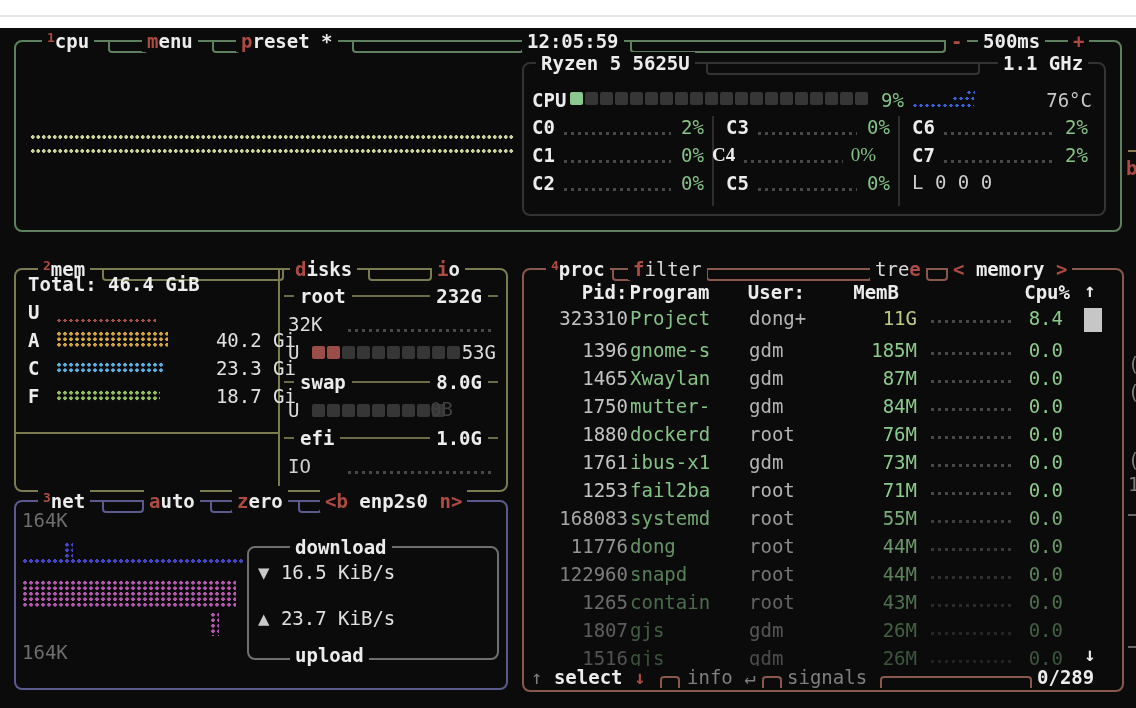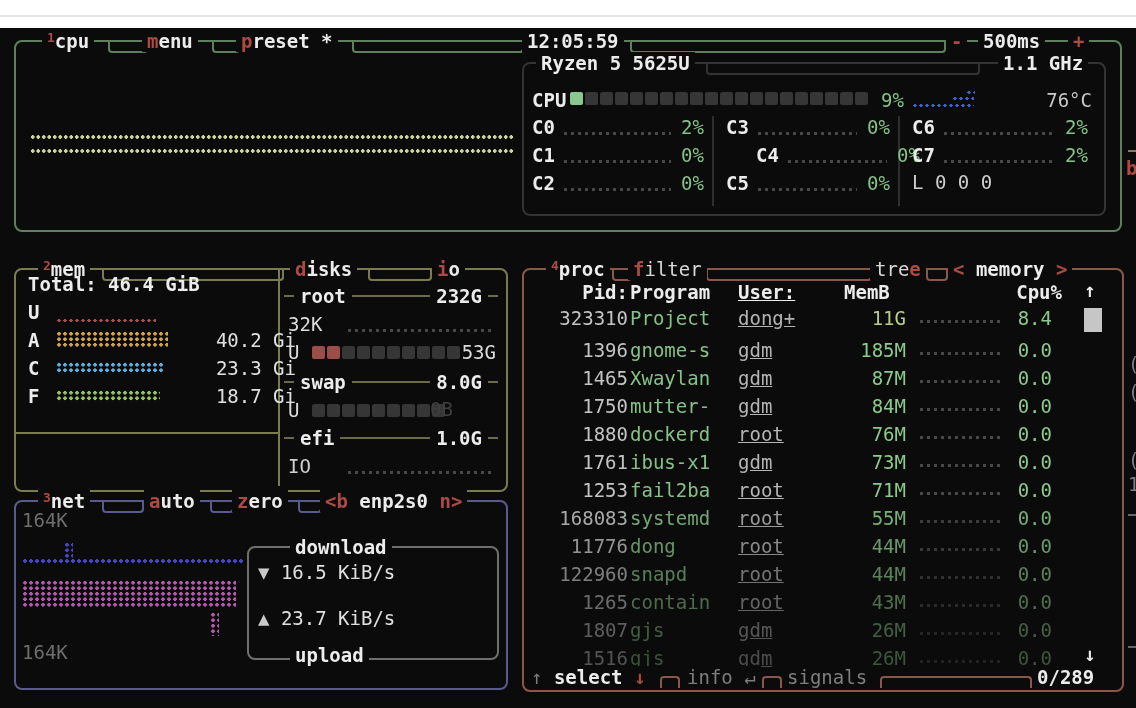--- a/index.html
+++ b/index.html
@@ -24,21 +24,21 @@
   .vline{position:absolute;width:2px;}
   .hline{position:absolute;height:2px;}
   .dg{position:absolute;background-image:radial-gradient(circle,var(--dc) 1.6px,transparent 1.7px);background-size:6px 5.5px;}
   .dgbig{position:absolute;background-image:radial-gradient(circle,var(--dc) 1.8px,transparent 1.9px);background-size:5.5px 6px;}
   .leader{background-image:radial-gradient(circle,#484848 1.5px,transparent 1.6px);background-size:7px 5px;height:5px;}
   .meter{position:absolute;display:flex;gap:2px;}
   .meter .blk{width:13px;height:13px;border-radius:2px;background:#363636;}
   .prow{position:absolute;left:530px;width:540px;height:28px;display:flex;align-items:center;}
   .c-pid{width:98px;text-align:right;color:#c4c4c4;}
   .c-prog{width:100px;margin-left:2px;color:#85c287;overflow:hidden;}
-  .c-user{width:96px;margin-left:8px;color:#b4b4b4;overflow:hidden;text-decoration:underline;}
+  .c-user{width:96px;margin-left:19px;color:#b4b4b4;overflow:hidden;}
   .c-mem{width:72px;text-align:right;color:#8cc98c;}
   .c-dots{width:86px;margin-left:12px;align-self:flex-end;margin-bottom:8px;}
   .c-cpu{width:48px;text-align:right;color:#8cc98c;}
   .ph .c-pid,.ph .c-prog,.ph .c-user,.ph .c-mem,.ph .c-cpu{color:#ececec;font-weight:bold;}
   .pr0 .c-mem{color:#b9cc85;}
   .pr7{opacity:.85}.pr8{opacity:.74}.pr9{opacity:.62}.pr10{opacity:.52}.pr11{opacity:.44}.pr12{opacity:.38}
   .core-row{position:absolute;height:26px;display:flex;align-items:center;}
   .core-row .leader{flex:1;margin:0 7px 4px 7px;align-self:flex-end;}
   .core-val{color:#85c287;min-width:26px;text-align:right;}
   .drule{position:absolute;display:flex;align-items:center;left:284px;width:214px;height:24px;}
@@ -121,21 +121,21 @@
 <div class="core-row" style="left:532px;top:170px;width:172px;">
     <span class="b">C2</span>
     <span class="leader"></span>
     <span class="core-val">0%</span>
   </div>
 <div class="core-row" style="left:726px;top:114px;width:164px;">
     <span class="b">C3</span>
     <span class="leader"></span>
     <span class="core-val">0%</span>
   </div>
-<div class="core-row" style="left:756px;top:142px;width:164px;">
+<div class="core-row" style="left:712px;top:142px;width:164px;font-family:Liberation Serif, serif;">
     <span class="b">C4</span>
     <span class="leader"></span>
     <span class="core-val">0%</span>
   </div>
 <div class="core-row" style="left:726px;top:170px;width:164px;">
     <span class="b">C5</span>
     <span class="leader"></span>
     <span class="core-val">0%</span>
   </div>
 <div class="core-row" style="left:912px;top:114px;width:176px;">

